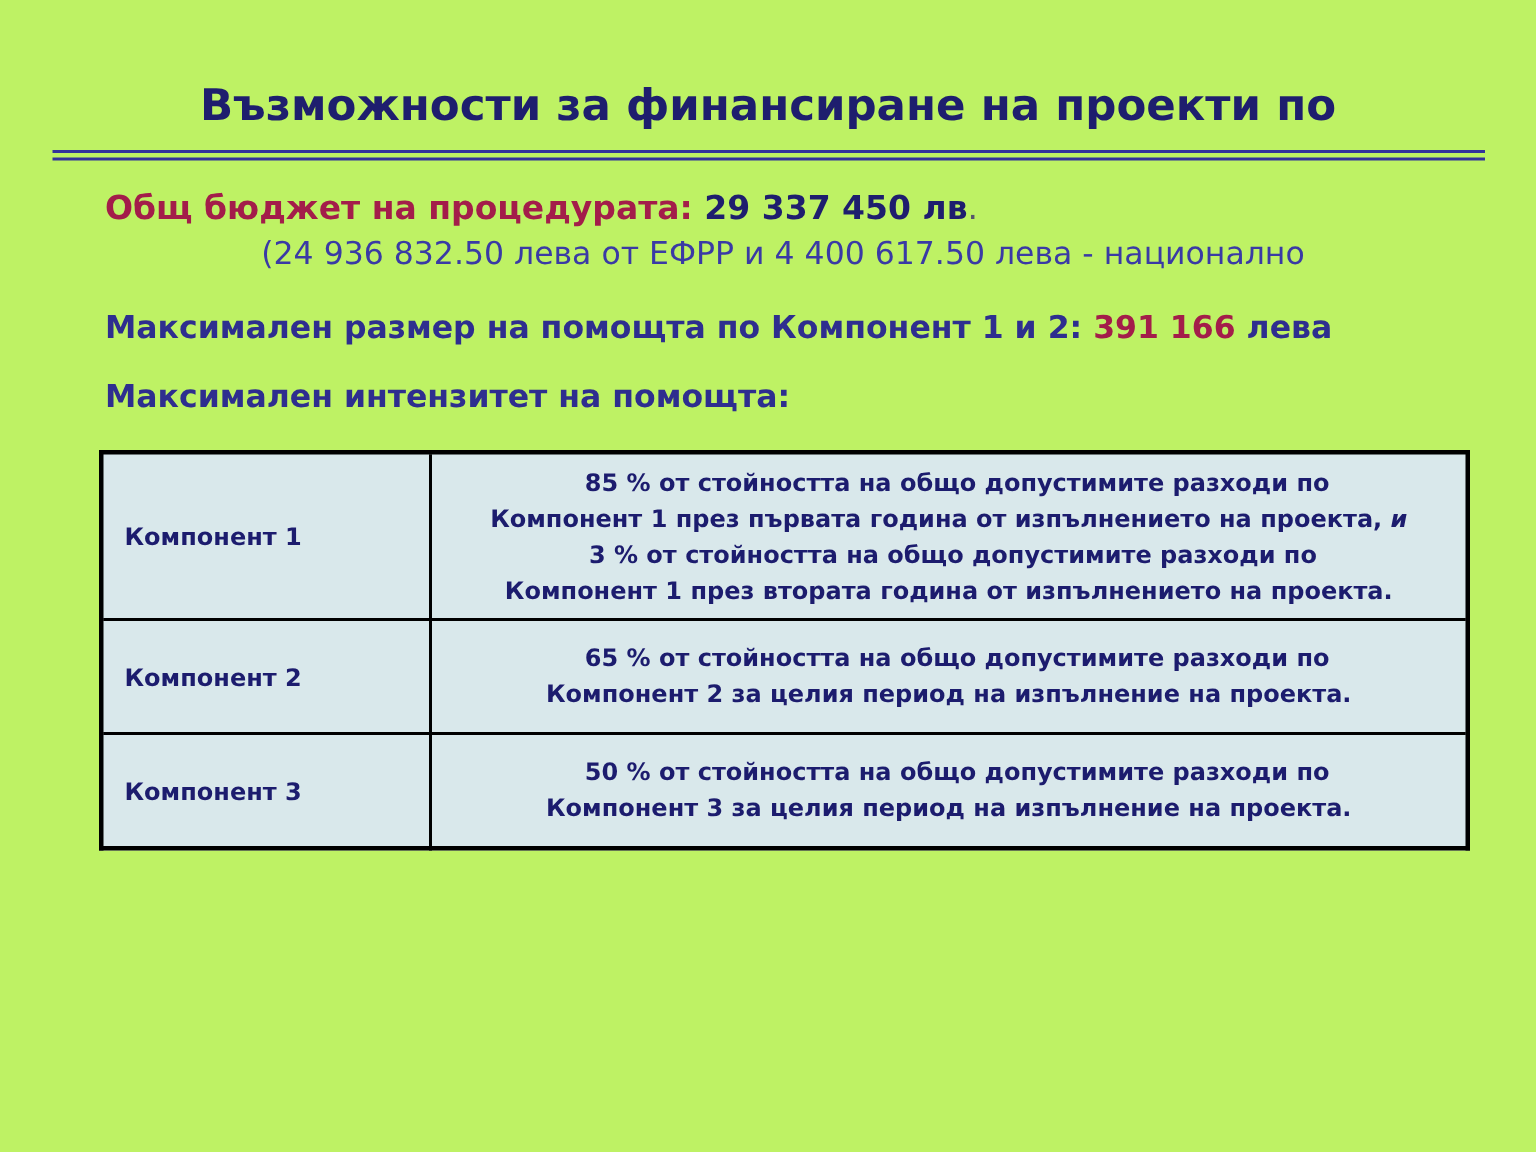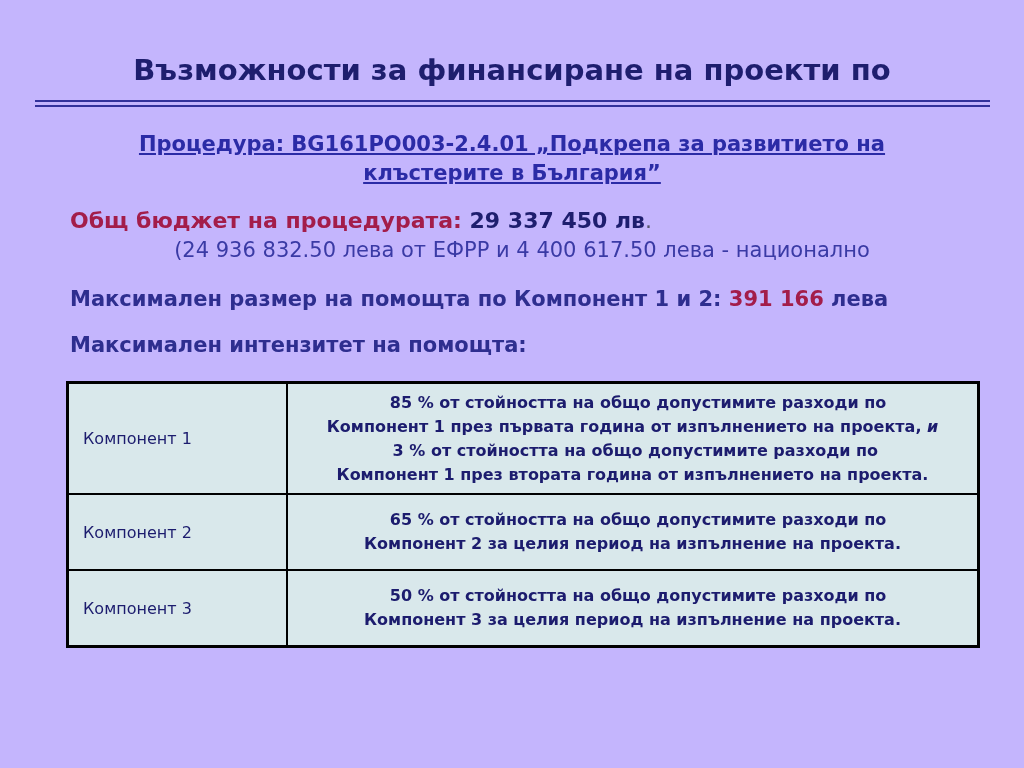--- a/index.html
+++ b/index.html
@@ -5,21 +5,21 @@
   html, body { margin: 0; padding: 0; }
   body {
     width: 1024px; height: 768px;
     background: #ffffff;
     font-family: "DejaVu Sans", "Liberation Sans", sans-serif;
     overflow: hidden;
   }
   .slide {
     position: relative;
     width: 1024px; height: 768px;
-    background: #c4b5fd;
+    background: #bef264;
     padding-top: 52px;
     box-sizing: border-box;
   }
   .title {
     text-align: center;
     color: #1e1e6e;
     font-size: 29px;
     font-weight: bold;
     line-height: 37px;
     letter-spacing: 0px;
@@ -71,21 +71,21 @@
     background: #d9e8eb;
     table-layout: fixed;
   }
   .comp-table { border: 3px solid #000; }
   .comp-table td { border: 2px solid #000; vertical-align: middle; }
   .comp-table td.c1 {
     width: 202px;
     padding-left: 14px;
     color: #1c1c6e;
     font-size: 16px;
-    font-weight: normal;
+    font-weight: bold;
   }
   .comp-table td.c2 {
     padding: 6px 6px 6px 6px;
     color: #1c1c6e;
     font-size: 16px;
     font-weight: bold;
     text-align: center;
   }
   .tline {
     white-space: pre-wrap;
@@ -100,24 +100,20 @@
 <body>
 
 <div class="slide">
 
   <div class="title">
     <div>Възможности за финансиране на проекти по</div>
   </div>
 
   <div class="divider"></div>
 
-  <div class="subtitle">
-    <div><span class="u">Процедура: BG161PO003-2.4.01 „Подкрепа за развитието на</span></div>
-    <div><span class="u">клъстерите в България”</span></div>
-  </div>
 
   <div class="bodytext">
 
     <p class="line budget-line">
       <span class="red">Общ бюджет на процедурата:</span>
       <span class="navy-dark">29 337 450 лв</span><span class="dot">.</span>
     </p>
 
     <p class="line paren">
       <span>(24 936 832.50 лева от ЕФРР и 4 400 617.50 лева - национално</span><br>

